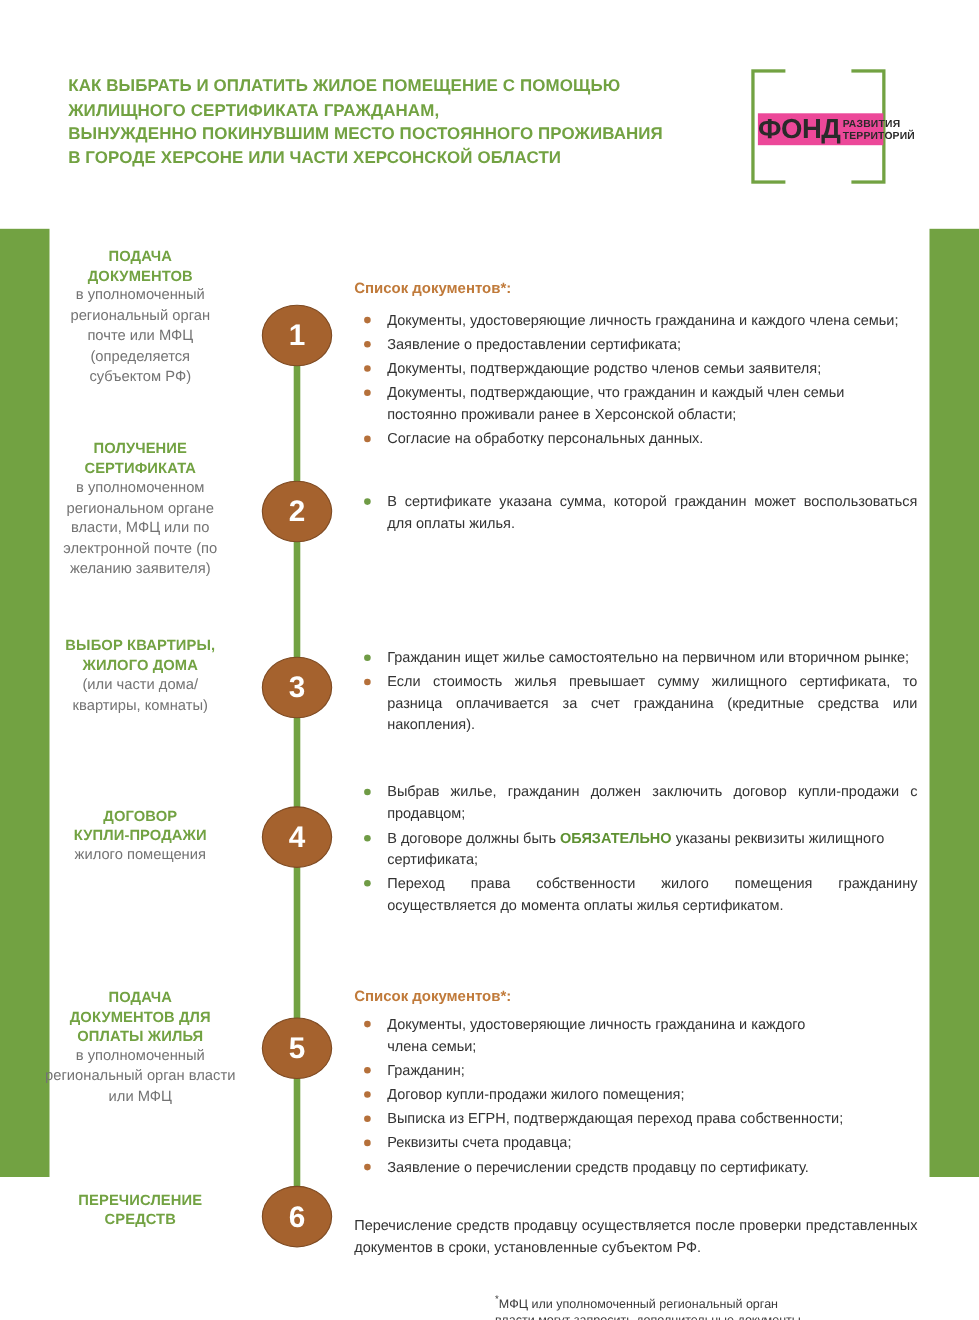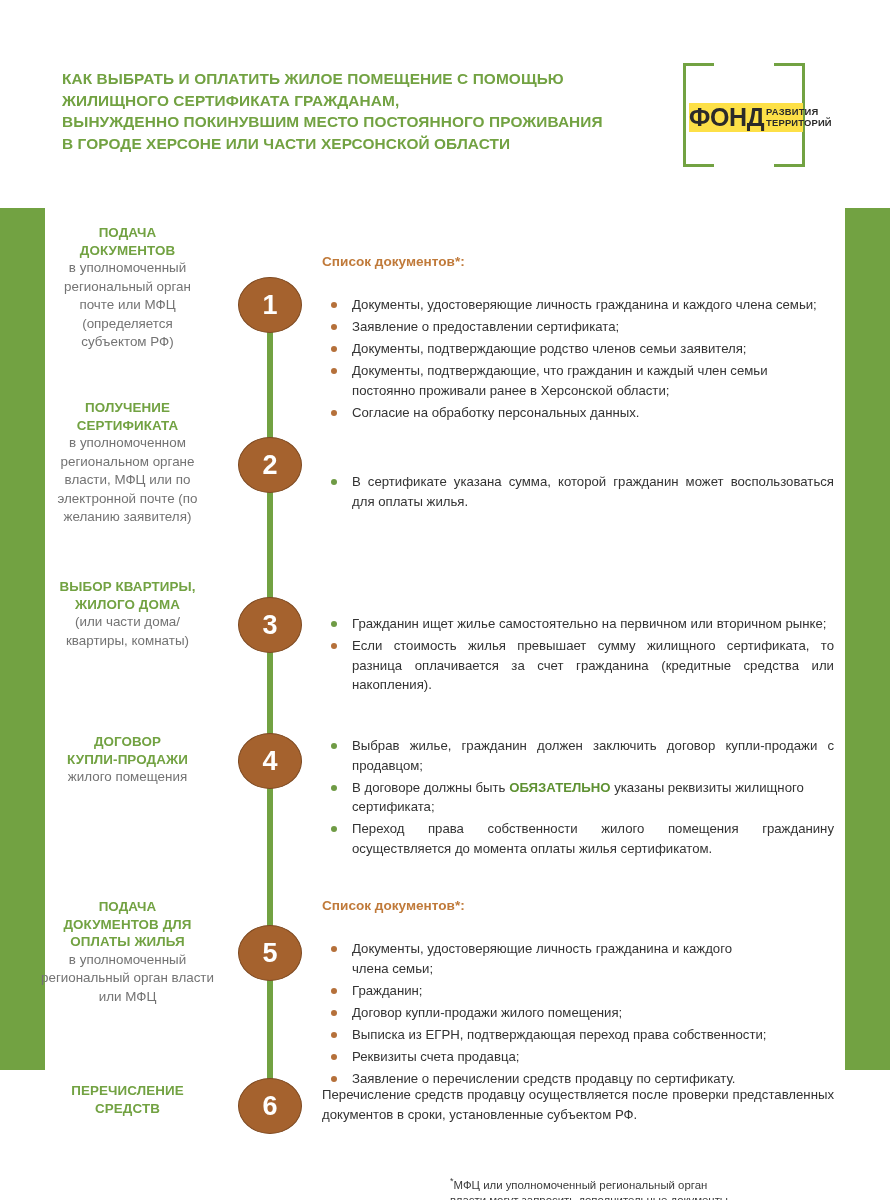--- a/index.html
+++ b/index.html
@@ -45,21 +45,21 @@
     border: 3px solid #72A242;
   }
   .logo-frame:before, .logo-frame:after {
     content:""; position:absolute; background:#fff;
   }
   .logo-frame:before { left: 28px; right: 28px; top: -6px; height: 9px; }
   .logo-frame:after  { left: 28px; right: 28px; bottom: -6px; height: 9px; }
   .logo-inner {
     position:absolute; left: 6px; top: 40px; right: 2px;
     display: flex; align-items: flex-start;
-    background: #fde047; padding: 2px 0;
+    background: #ec4899; padding: 2px 0;
   }
   .logo-main {
     font-weight: bold; font-size: 25px; color: #2A2A2A;
     letter-spacing: -0.4px; line-height: 25px;
   }
   .logo-sub {
     font-weight: bold; font-size: 9.4px; color: #2A2A2A;
     line-height: 11.2px; letter-spacing: .2px; padding-left: 2px; padding-top: 1px;
   }
 
@@ -108,21 +108,21 @@
 
   
   .content-block { position: absolute; left: 322px; width: 512px; }
   .list-title {
     color: #C07A3A;
     font-weight: bold;
     font-size: 13.6px;
     margin-bottom: 12px;
     margin-top: 16px;
   }
-  ul.bullets { list-style: none; margin-top: 26px; }
+  ul.bullets { list-style: none; }
   ul.bullets li {
     position: relative;
     padding-left: 30px;
     font-size: 13.2px;
     line-height: 19.5px;
     color: #333333;
     margin-bottom: 2.5px;
   }
   ul.bullets li:before {
     content: "";
@@ -134,20 +134,21 @@
   }
   ul.bullets li.green:before { background: #6F9B45; }
   .justify { text-align: justify; }
   .hl { color: #5E9132; font-weight: bold; }
 
   .plain-para {
     font-size: 13.2px;
     line-height: 19.5px;
     color: #333333;
     text-align: justify;
+    margin-top: 19px;
   }
   .footnote {
     position: absolute;
     left: 450px; top: 1142px;
     width: 384px;
     font-size: 11.4px;
     line-height: 15.5px;
     color: #3A3A3A;
     margin-top: 32px;
   }

